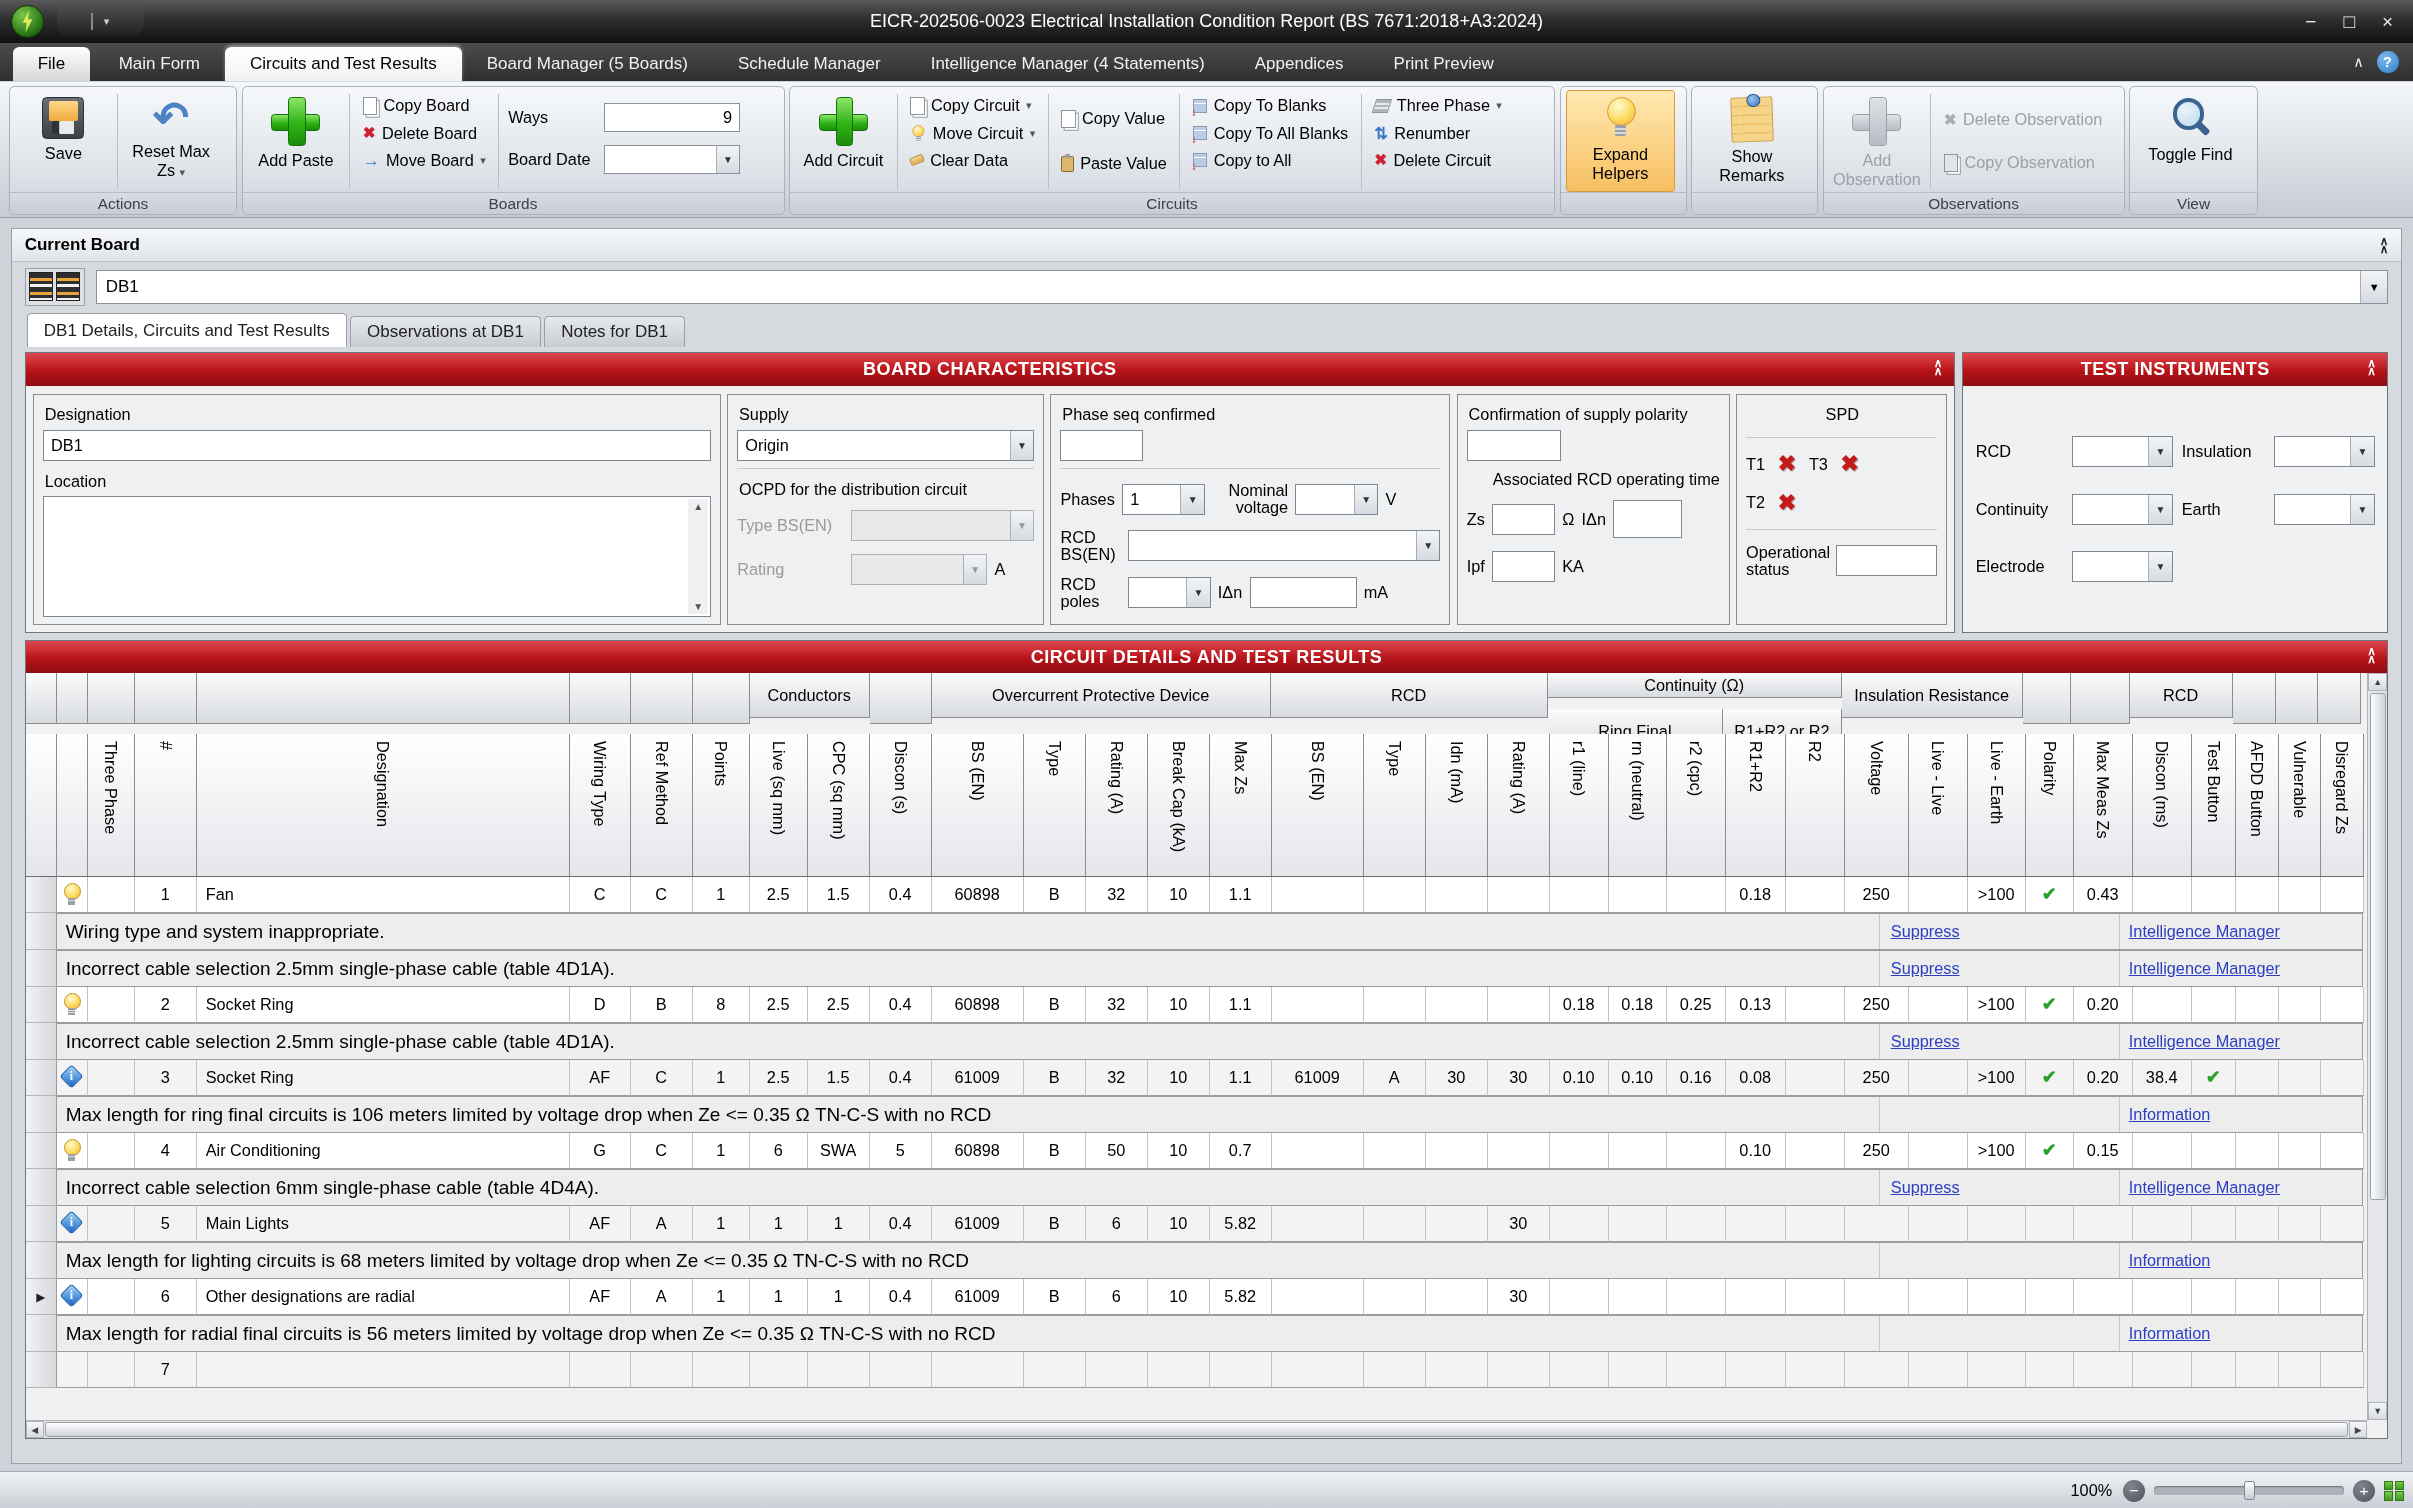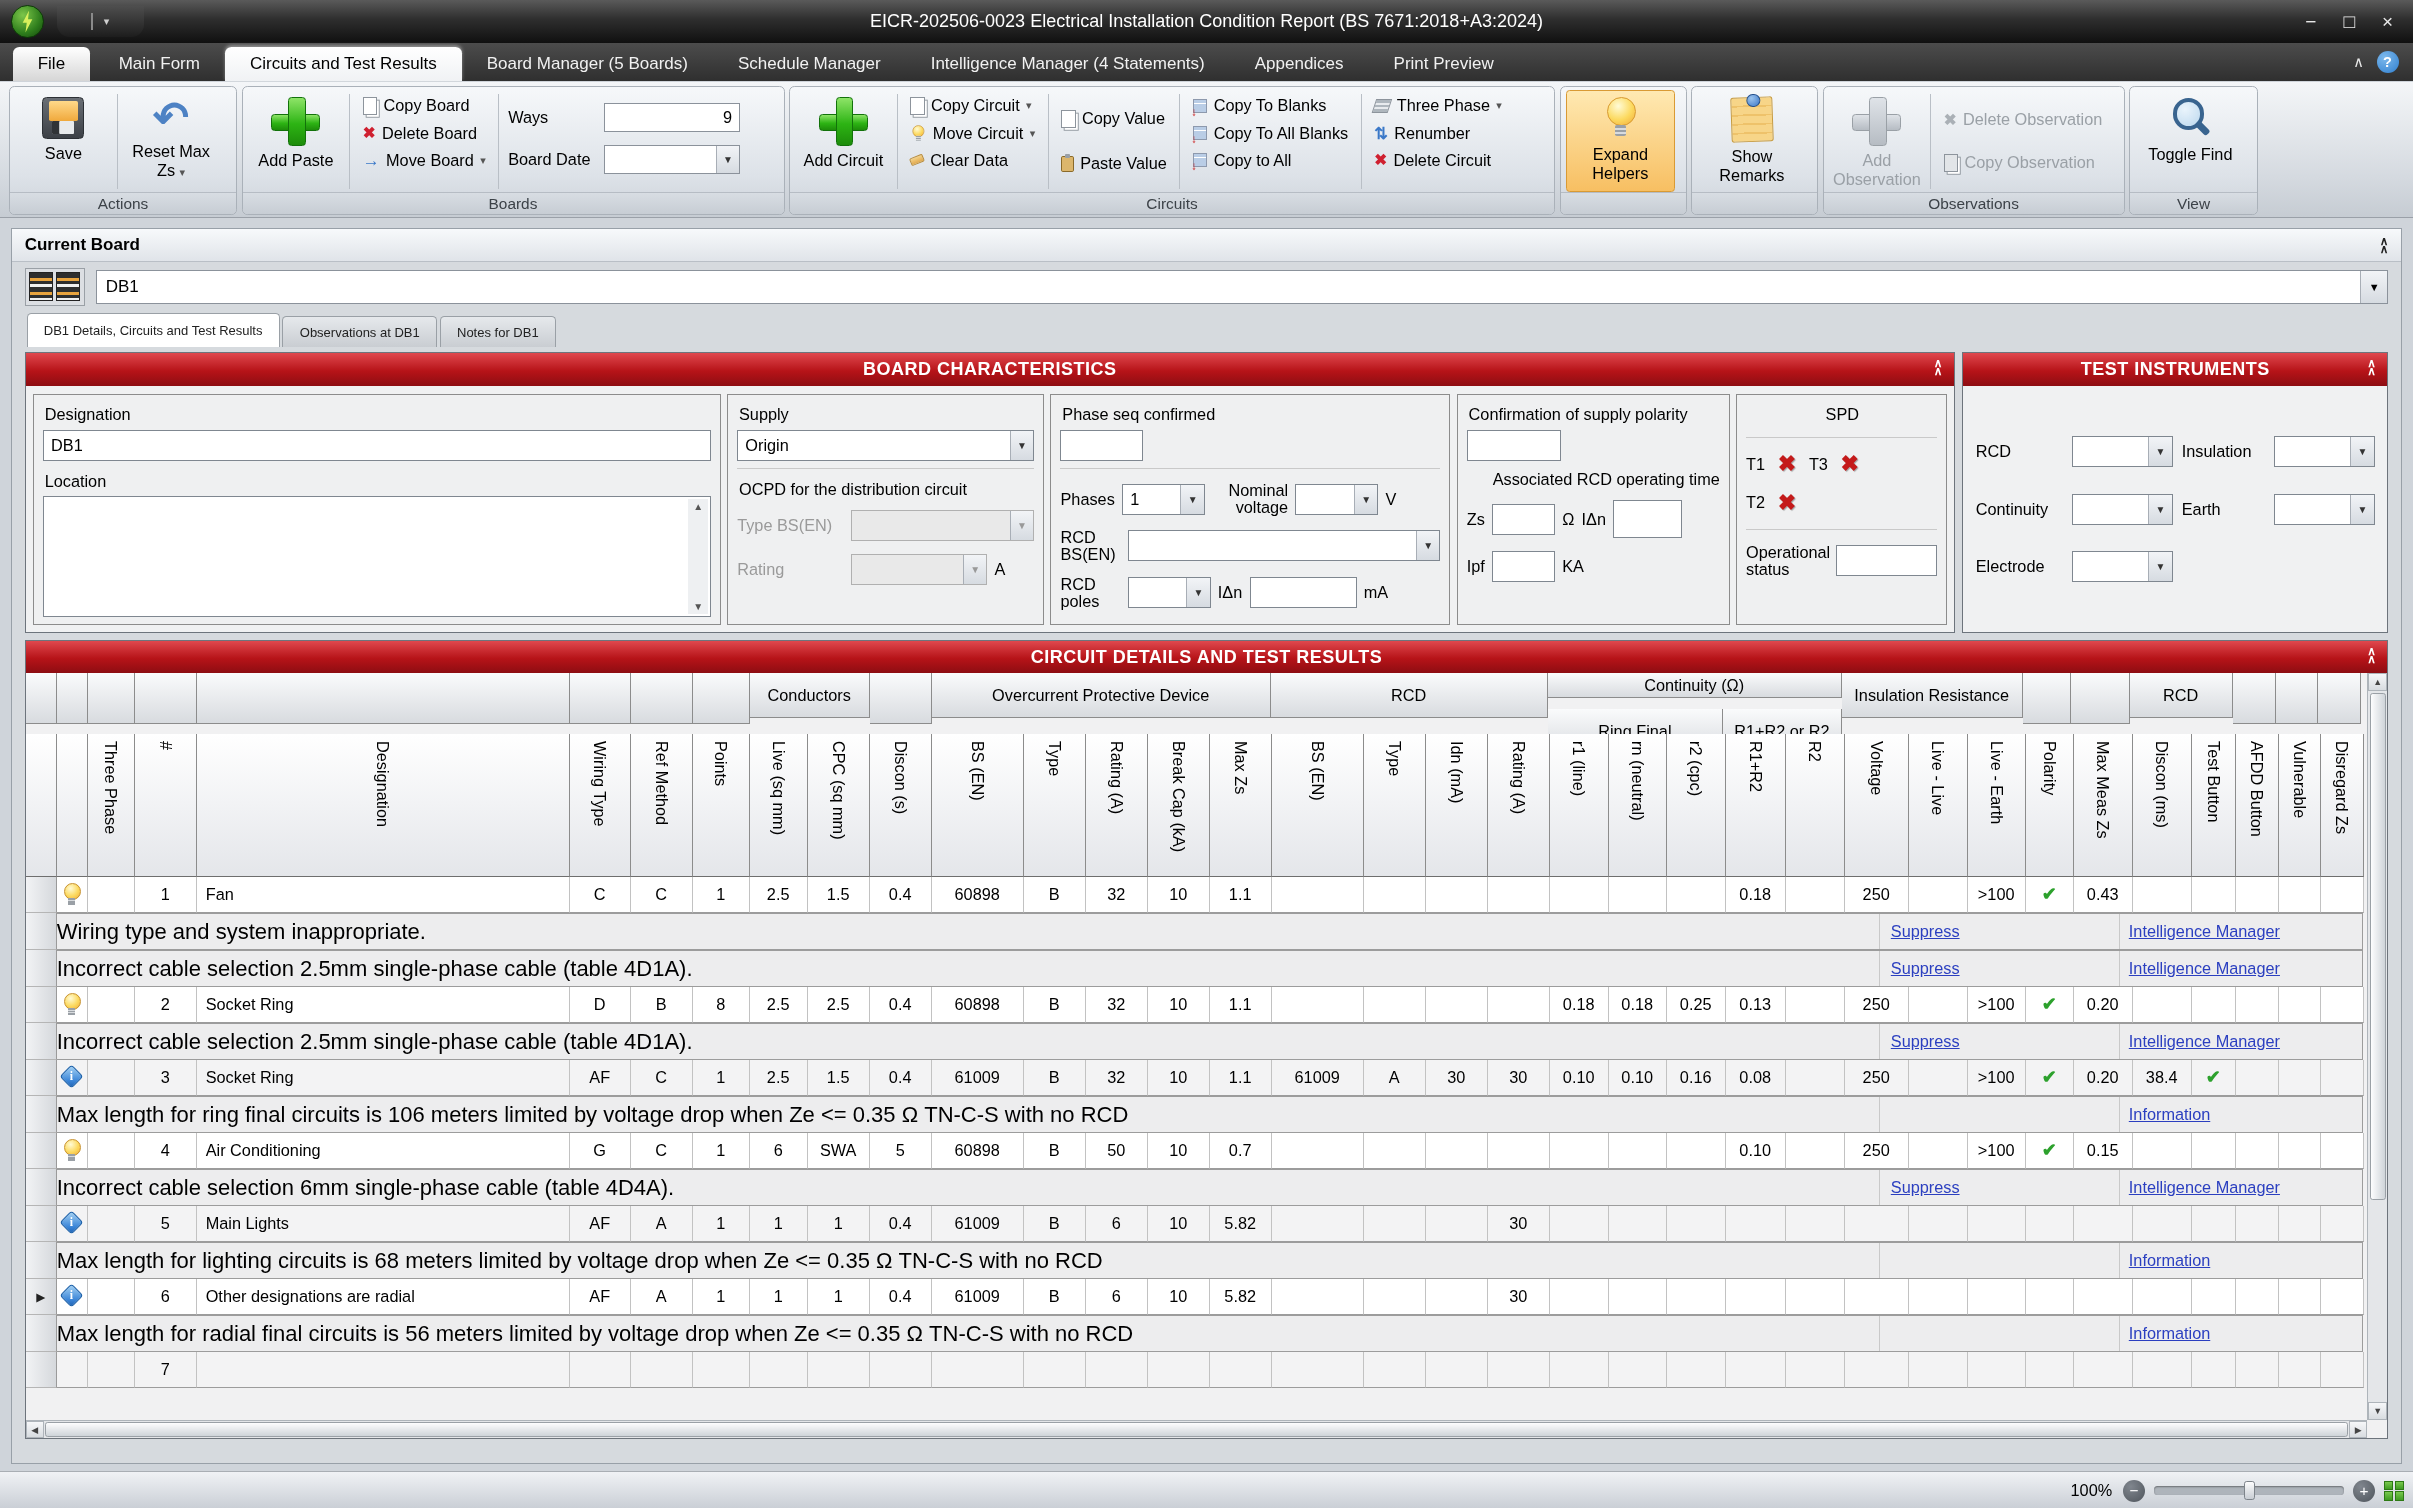--- a/index.html
+++ b/index.html
@@ -103,21 +103,21 @@
   .chevs.white { color:#fff; }
 
   .board-row { height:49px; display:flex; align-items:center; gap:11px; padding:0 12.7px; }
   .board-ico { width:60px; height:38px; border:0.9px solid #9aa0a6; background:#dcdfe3; display:flex; gap:3.6px; align-items:center; justify-content:center; }
   .board-ico i { display:block; width:23.5px; height:29px; background:repeating-linear-gradient(180deg,#2e2e2e 0 5.4px,#e8a33d 5.4px 8.2px,#2e2e2e 8.2px 11px,#f0f0f0 11px 13.6px); border:0.9px solid #222; }
   .board-combo { flex:1; height:34px; background:#fff; border:0.9px solid #8b929b; display:flex; align-items:center; }
   .board-combo .cval { flex:1; padding:0 9px; font-size:17px; }
   .board-combo .cbtn { width:27px; align-self:stretch; background:linear-gradient(#f2f4f7,#d6dbe1); border-left:0.9px solid #a8aeb6; display:flex; align-items:center; justify-content:center; font-size:11px; }
 
   .subtabs { display:flex; align-items:flex-end; height:36px; padding-left:14.5px; gap:2.7px; }
-  .subtab { height:31px; padding:0 16.3px; display:flex; align-items:center; font-size:13px;
+  .subtab { height:31px; padding:0 16.3px; display:flex; align-items:center; font-size:17px;
     background:linear-gradient(#e6e9ec,#c9cdd2); border:0.9px solid #9aa0a6; border-bottom:none; border-radius:4.5px 4.5px 0 0; color:#222; }
   .subtab.active { background:#fff; height:34px; font-weight:normal; }
 
   .redhdr { height:33px; background:linear-gradient(#e0484e,var(--header-red,#b61318) 55%,#8d0d12);
     color:#fff; font-weight:bold; font-size:18px; display:flex; align-items:center; justify-content:center; position:relative; letter-spacing:0.5px; }
   .redhdr .chevs { position:absolute; right:11px; top:5.4px; }
 
   .bc-row { display:flex; gap:7.2px; padding:5.4px 12.7px 0 12.7px; height:286px; }
   .panel { border:1.8px solid #6d747c; background:#fff; display:flex; flex-direction:column; }
   .panel-bc { width:1958px; }
@@ -157,21 +157,21 @@
   .rot { writing-mode:vertical-rl; font-size:16.3px; white-space:nowrap; }
   .trow { background:#fff; }
   .trow.shade { background:#f3f3f4; }
   .cell { height:36px; line-height:34px; font-size:16.3px; text-align:center; border-right:0.9px solid #c2c2c2; border-bottom:0.9px solid #9c9c9c; overflow:hidden; }
   .cell.left { text-align:left; padding-left:9px; }
   .selcell { width:31px; height:36px; background:linear-gradient(90deg,#f2f3f5,#d5d8dc); border-right:0.9px solid #9a9a9a; border-bottom:0.9px solid #b5b5b5;
     display:flex; align-items:center; justify-content:center; font-size:11.8px; color:#222; }
   .rrow { height:37px; }
   .rrow .selcell { height:37px; }
   .rbox { flex:1; display:flex; background:#ededee; border:0.9px solid #9c9c9c; border-left:none; margin-right:0.9px; }
-  .rtext { flex:1; font-size:22px; display:flex; align-items:center; white-space:nowrap; overflow:hidden; }
+  .rtext { flex:1; font-size:19px; display:flex; align-items:center; padding-left:9px; white-space:nowrap; overflow:hidden; }
   .rsup { width:240px; border-left:0.9px solid #c9c9c9; display:flex; align-items:center; padding-left:11px; }
   .rman { width:243px; border-left:0.9px solid #c9c9c9; display:flex; align-items:center; padding-left:9px; }
   .rlink { color:var(--link-blue,#2b3fc0); text-decoration:underline; font-size:16.3px; white-space:nowrap; }
   .check { color:var(--check-green,#2da12d); font-size:18px; font-weight:bold; line-height:34px; }
   .bulb-sm { display:inline-block; width:16.3px; height:23.5px; position:relative; vertical-align:middle; }
   .bulb-sm::before { content:""; position:absolute; left:0; top:0.9px; width:15.4px; height:15.4px; border-radius:50%;
     background:radial-gradient(circle at 38% 30%,#fffbd6,#fcd95e 55%,#f0a83a); border:0.9px solid #c8922e; }
   .bulb-sm::after { content:""; position:absolute; left:4.5px; bottom:0.9px; width:7.2px; height:6.3px; background:repeating-linear-gradient(180deg,#9aa0a6 0 1.8px,#d8dbde 1.8px 2.7px); }
   .info-sm { display:inline-block; width:17px; height:17px; transform:rotate(45deg); border-radius:3.6px; margin-top:8.2px;
     background:linear-gradient(135deg,#a8d4f4,#3c86d8 70%,#1f63b4); border:0.9px solid #1a5fa8; position:relative; vertical-align:top; }

